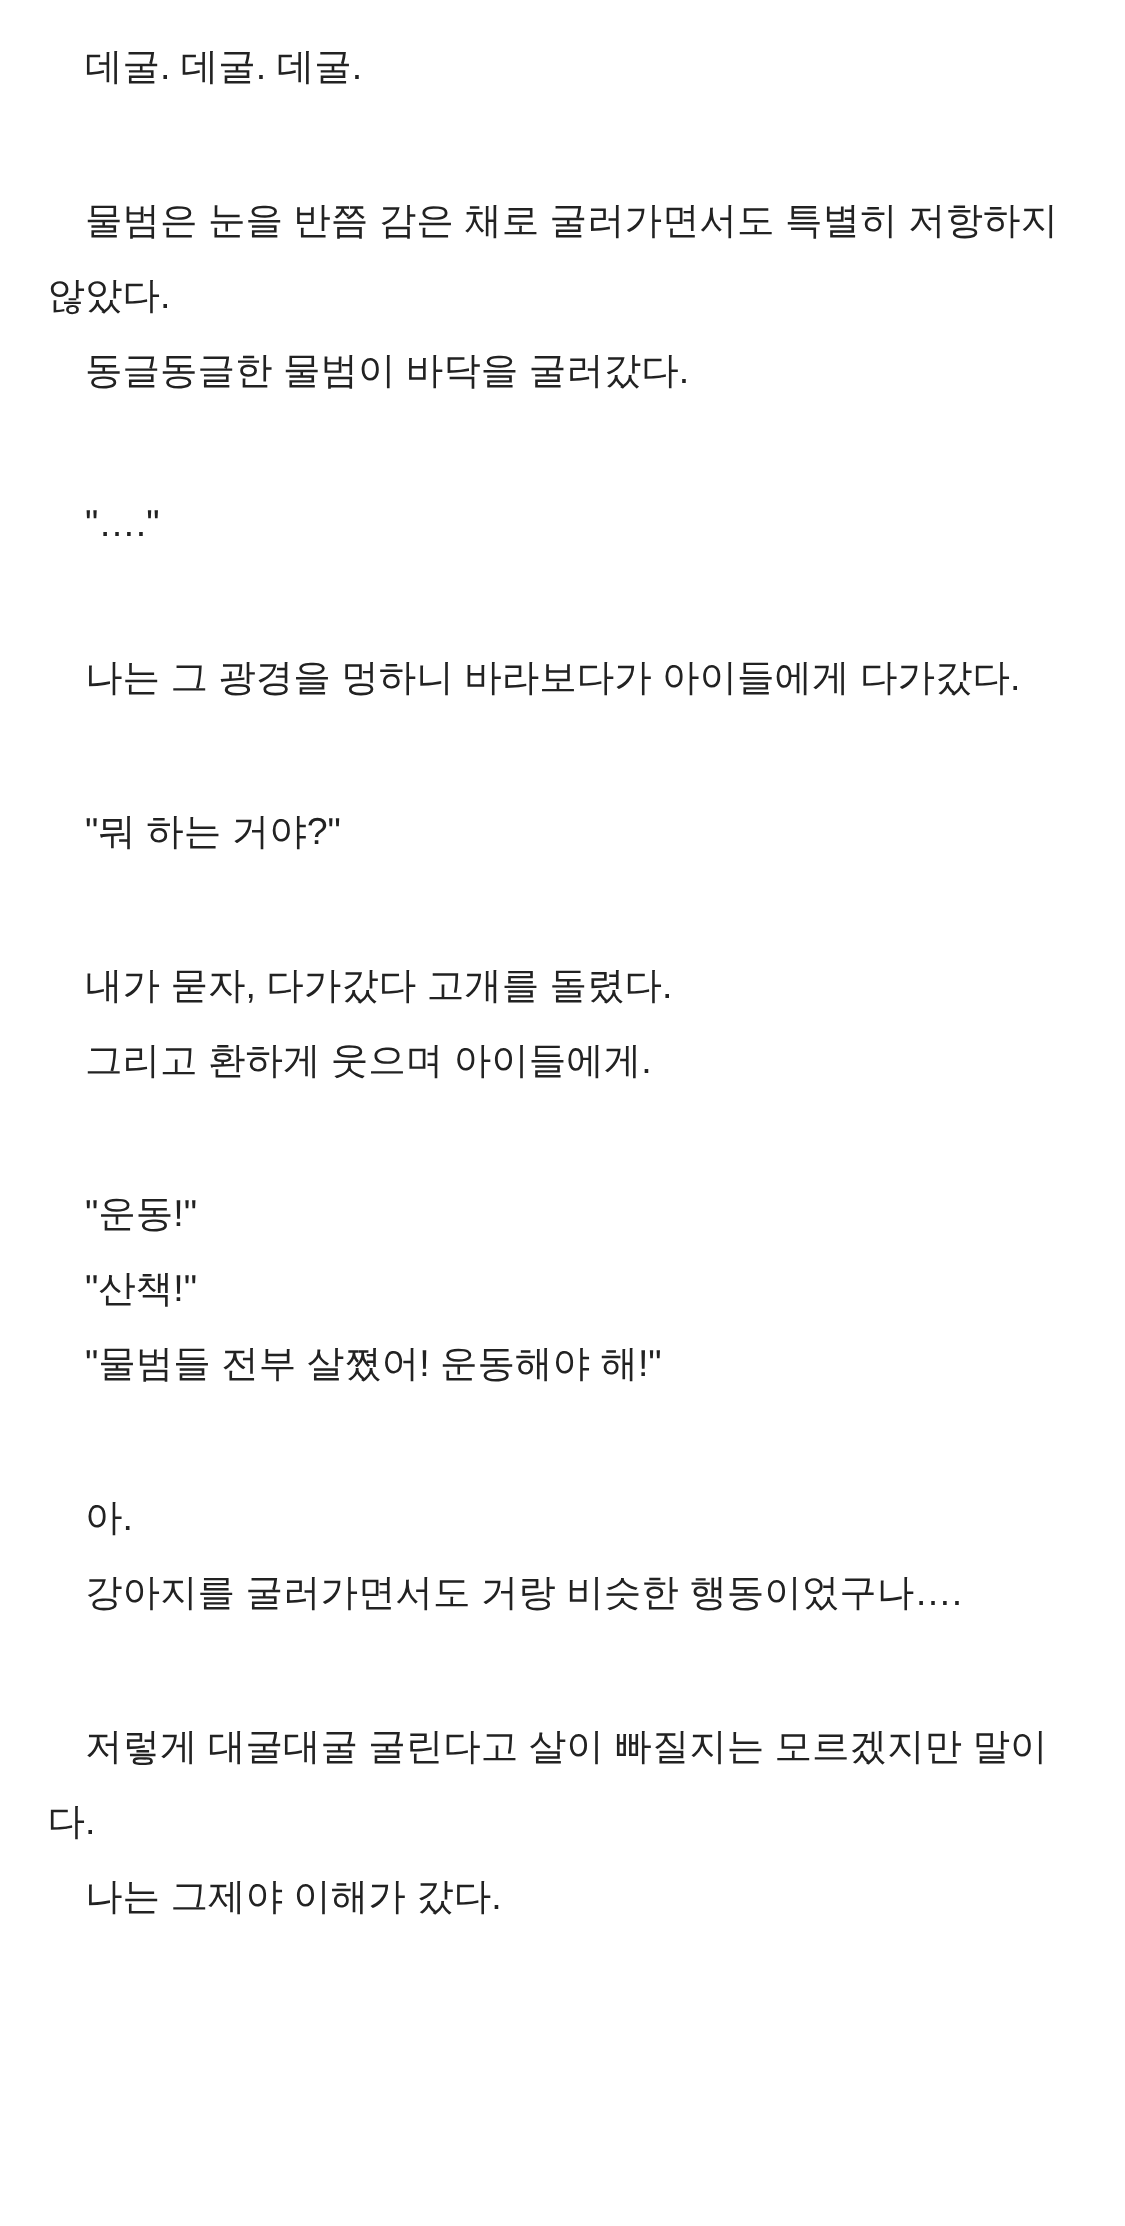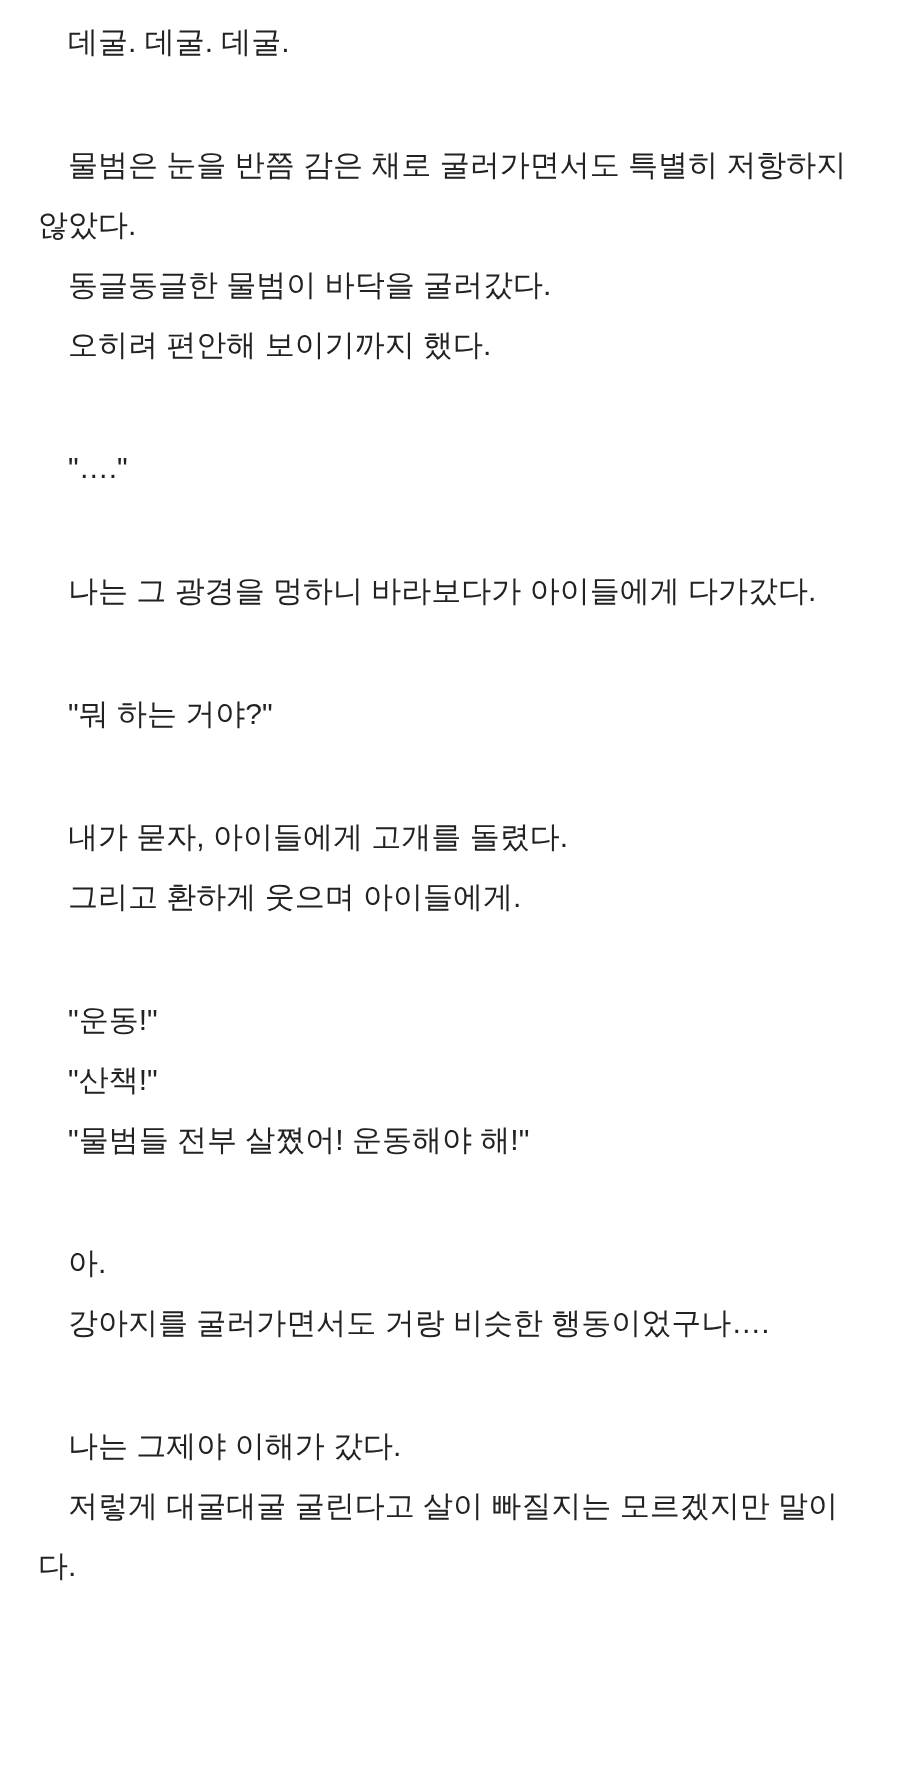--- a/index.html
+++ b/index.html
@@ -9,21 +9,21 @@
   body {
     width: 900px;
     height: 1781px;
     background: #ffffff;
     overflow: hidden;
   }
   .reader {
     box-sizing: border-box;
     width: 900px;
     height: 1781px;
-    padding: 12px 38px 0 38px;
+    padding: 24px 38px 0 38px;
     font-family: "Liberation Sans", "DejaVu Sans", sans-serif;
     font-size: 30px;
     line-height: 60px;
     color: #222222;
     text-align: left;
     word-break: break-all;
     overflow-wrap: break-word;
   }
   .block {
     margin: 0 0 63px 0;
@@ -40,41 +40,40 @@
 </head>
 <body style="background: rgb(255, 255, 255);">
 
 <main class="reader" id="reader-root" style="color: rgb(34, 34, 34);">
     <div class="block">
       <p class="line">데굴. 데굴. 데굴.</p>
     </div>
     <div class="block">
       <p class="line">물범은 눈을 반쯤 감은 채로 굴러가면서도 특별히 저항하지 않았다.</p>
       <p class="line">동글동글한 물범이 바닥을 굴러갔다.</p>
-      <p class="line">오히려 편안해 보이기까지 했다.</p>
     </div>
     <div class="block">
       <p class="line">"…."</p>
     </div>
     <div class="block">
       <p class="line">나는 그 광경을 멍하니 바라보다가 아이들에게 다가갔다.</p>
     </div>
     <div class="block">
       <p class="line">"뭐 하는 거야?"</p>
     </div>
     <div class="block">
-      <p class="line">내가 묻자, 아이들에게 고개를 돌렸다.</p>
+      <p class="line">내가 묻자, 다가갔다 고개를 돌렸다.</p>
       <p class="line">그리고 환하게 웃으며 아이들에게.</p>
     </div>
     <div class="block">
       <p class="line">"운동!"</p>
       <p class="line">"산책!"</p>
       <p class="line">"물범들 전부 살쪘어! 운동해야 해!"</p>
     </div>
     <div class="block">
       <p class="line">아.</p>
       <p class="line">강아지를 굴러가면서도 거랑 비슷한 행동이었구나….</p>
     </div>
     <div class="block">
+      <p class="line">저렇게 대굴대굴 굴린다고 살이 빠질지는 모르겠지만 말이다.</p>
       <p class="line">나는 그제야 이해가 갔다.</p>
-      <p class="line">저렇게 대굴대굴 굴린다고 살이 빠질지는 모르겠지만 말이다.</p>
     </div>
   </main>
 
 </body></html>

